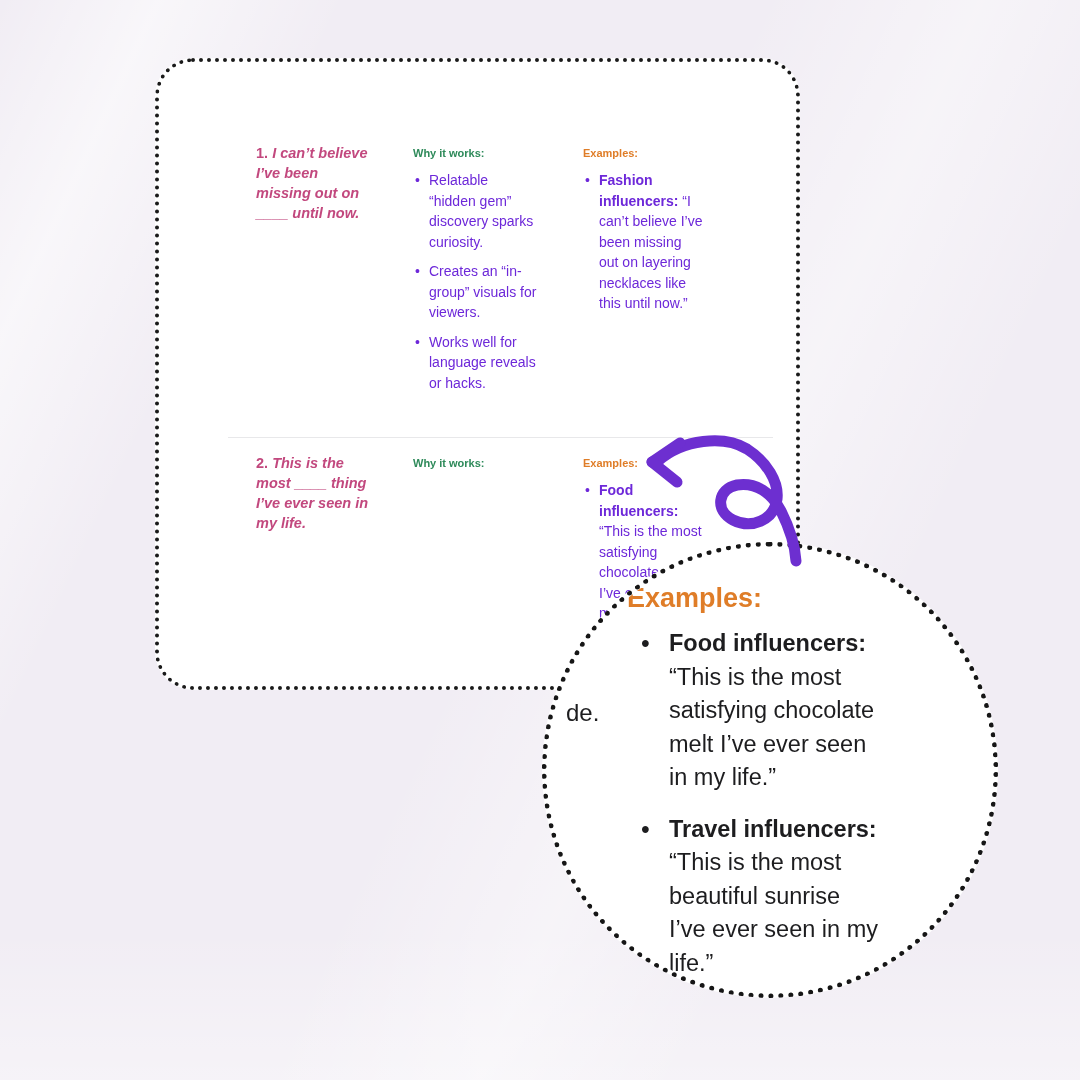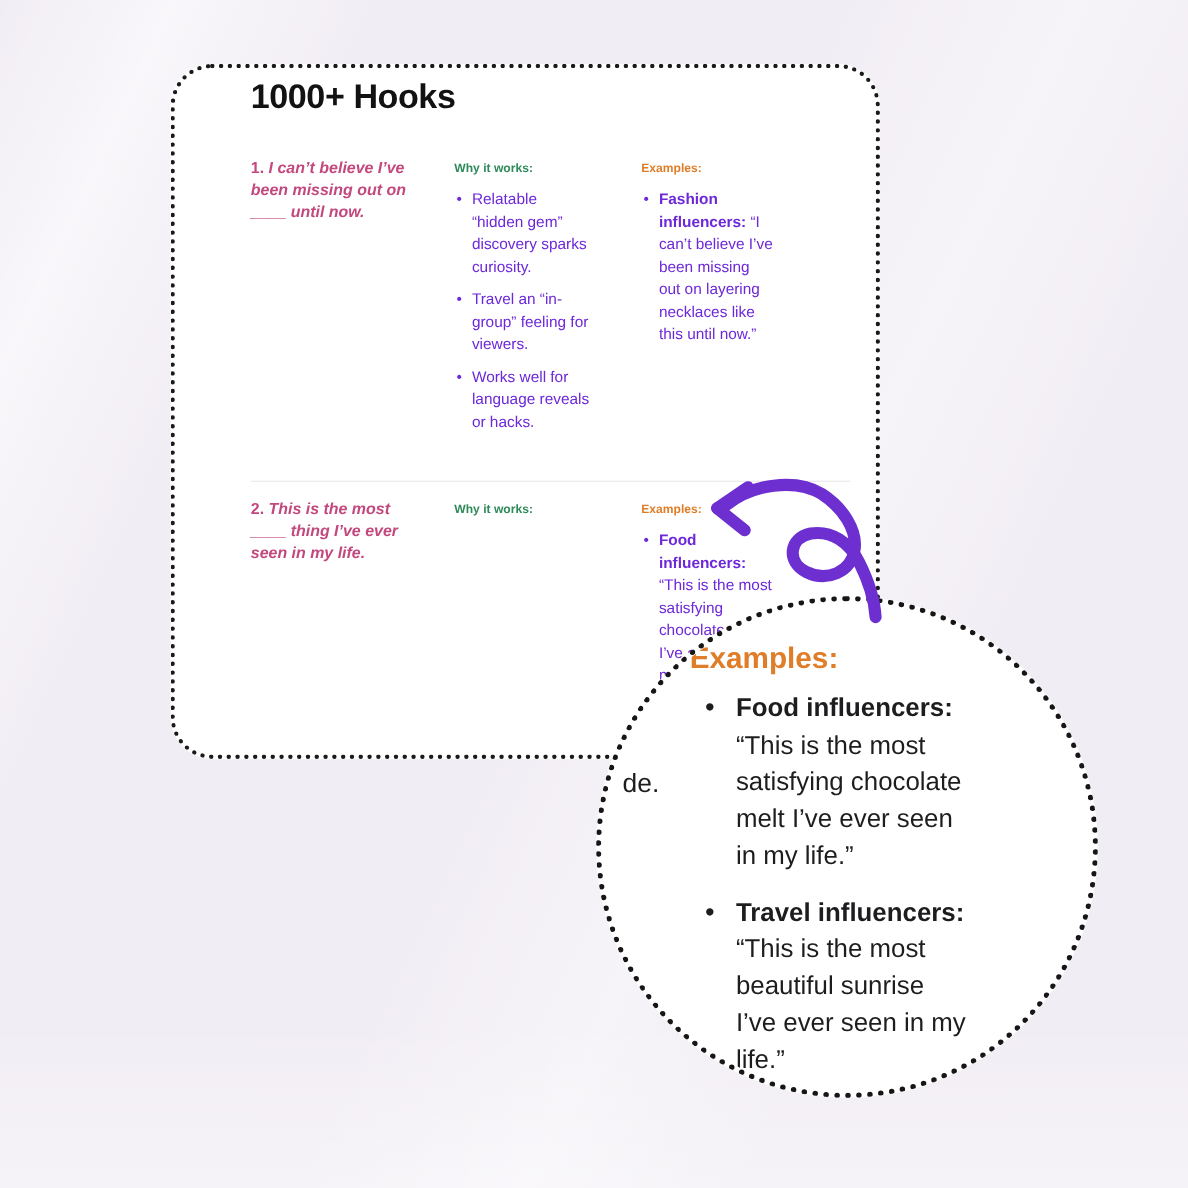--- a/index.html
+++ b/index.html
@@ -40,20 +40,21 @@
   .col-why  { left:254px; }
   .col-ex   { left:424px; }
   .row1 .col-why { width:124px; }
   .row2 .col-why { width:116px; }
   .row1 .col-ex  { width:120px; }
   .row2 .col-ex  { width:130px; }
 
   .hook-text {
     font-size:14.5px; line-height:20px; font-weight:700; font-style:italic;
     color:#c2487e;
+    margin-left:28px;
   }
   .hook-num { font-style:normal; }
   .col-head { font-size:11px; line-height:20px; font-weight:700; }
   .head-why { color:#2e8a5a; }
   .head-ex  { color:#df7d28; }
 
   ul.blist { list-style:none; margin-top:7px; }
   ul.blist li {
     position:relative; padding-left:16px; margin-bottom:9px;
     font-size:14px; line-height:20.5px; color:#6d28d9;
@@ -88,34 +89,33 @@
     content:"\2022"; position:absolute; left:14px; top:0; font-size:25px;
   }
 
   
   .arrow-svg { position:absolute; left:628px; top:426px; z-index:4; }
 </style>
 </head>
 <body>
 
 <div class="card">
-  <div class="card-title">1000+ Hooks</div>
 
   <div class="row row1">
     <div class="col col-hook">
       <div class="hook-text">
         <span class="hook-num">1.</span>
         <span>I can’t believe I’ve been missing out on ____ until now.</span>
       </div>
     </div>
     <div class="col col-why">
       <div class="col-head head-why">Why it works:</div>
       <ul class="blist">
         <li>Relatable “hidden gem” discovery sparks curiosity.</li>
-        <li>Travel an “in-group” feeling for viewers.</li>
+        <li>Creates an “in-group” visuals for viewers.</li>
         <li>Works well for language reveals or hacks.</li>
       </ul>
     </div>
     <div class="col col-ex">
       <div class="col-head head-ex">Examples:</div>
       <ul class="blist">
         <li><span class="lead">Fashion influencers:</span> <span>“I can’t believe I’ve been missing out on layering necklaces like this until now.”</span></li>
       </ul>
     </div>
   </div>

